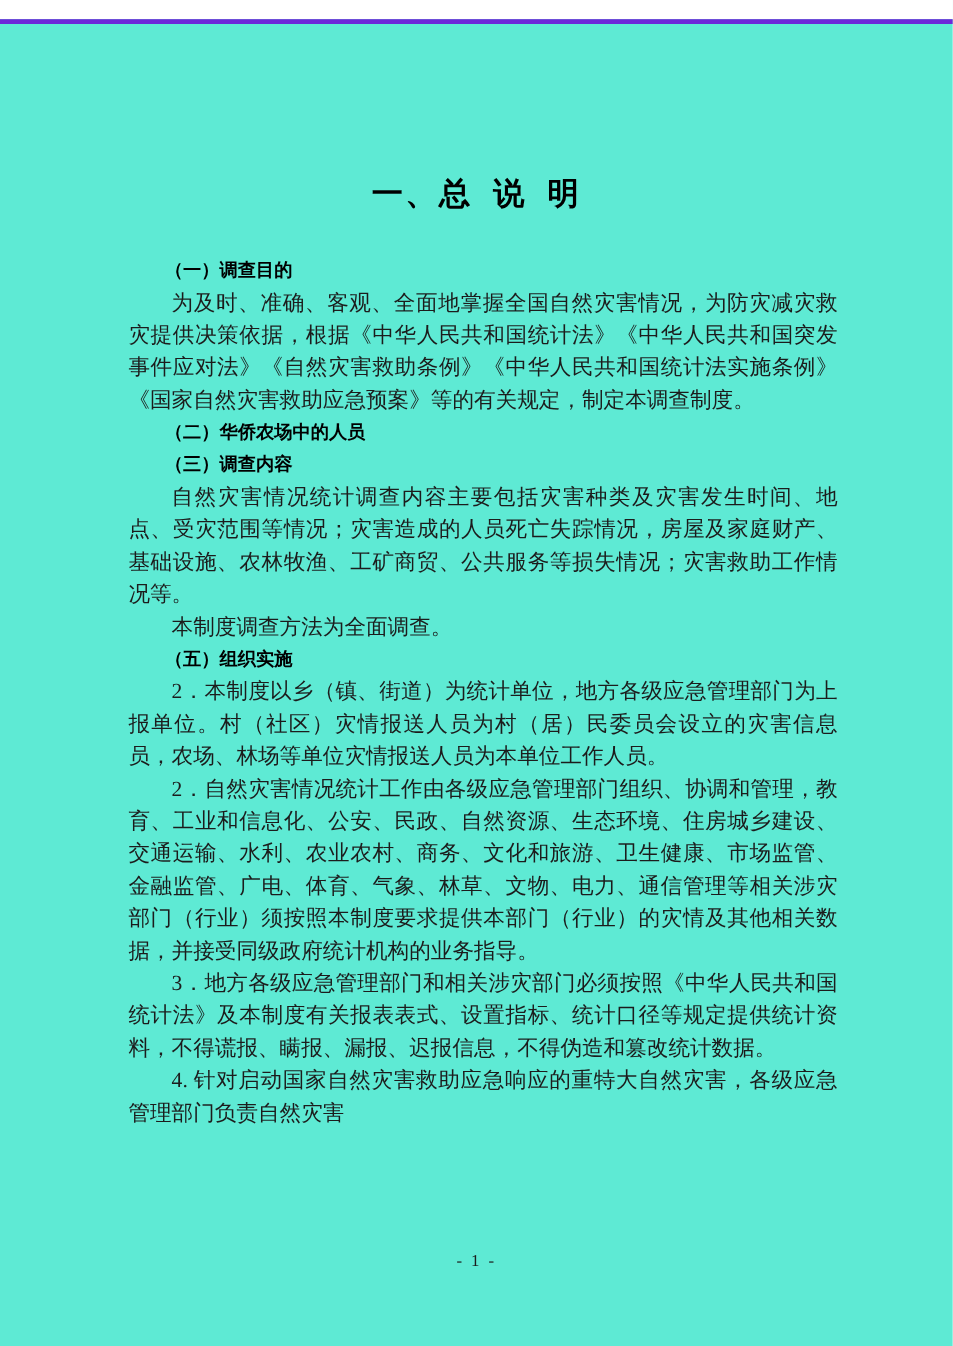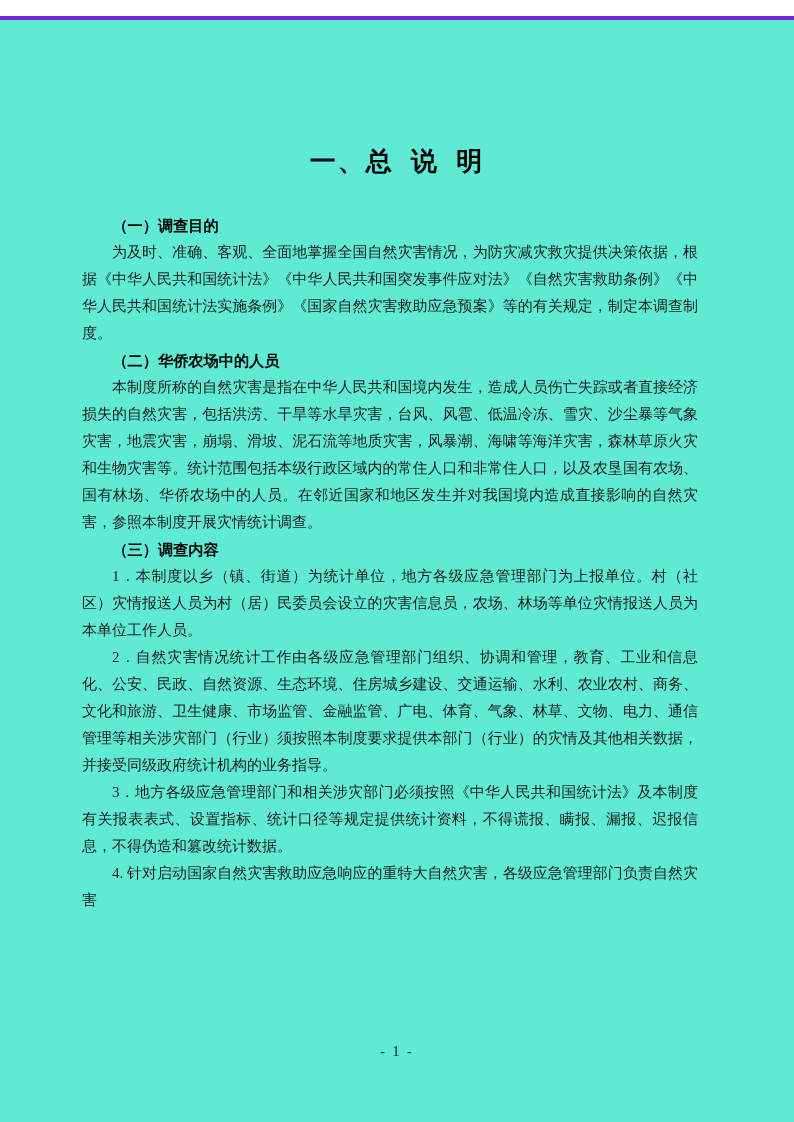--- a/index.html
+++ b/index.html
@@ -26,36 +26,36 @@
     font-family: "Liberation Sans", "DejaVu Sans", sans-serif;
     font-weight: bold;
     font-size: 26px;
     line-height: 34px;
     letter-spacing: 2px;
     word-spacing: 8px;
     color: #000000;
   }
   .content {
     position: absolute;
-    left: 82px;
+    left: 107px;
     right: 96px;
     top: 192px;
   }
   .sec-heading {
     margin: 0;
     font-family: "Liberation Sans", "DejaVu Sans", sans-serif;
     font-weight: bold;
     font-size: 15.2px;
     line-height: 27px;
     text-indent: 2em;
     color: #000000;
   }
   .para {
     margin: 0;
-    font-size: 15px;
+    font-size: 18px;
     line-height: 27px;
     text-indent: 2em;
     text-align: justify;
     color: #1c1c1c;
   }
   .footer {
     position: absolute;
     left: 0;
     right: 0;
     bottom: 78px;
@@ -71,26 +71,28 @@
 <div class="page">
 
   <h1 class="doc-title">一、总 说 明</h1>
 
   <div class="content">
 
     <h2 class="sec-heading">（一）调查目的</h2>
     <p class="para">为及时、准确、客观、全面地掌握全国自然灾害情况，为防灾减灾救灾提供决策依据，根据《中华人民共和国统计法》《中华人民共和国突发事件应对法》《自然灾害救助条例》《中华人民共和国统计法实施条例》《国家自然灾害救助应急预案》等的有关规定，制定本调查制度。</p>
 
     <h2 class="sec-heading">（二）华侨农场中的人员</h2>
-    <p class="para">本制度所称的自然灾害是指在中华人民共和国境内发生，造成人员伤亡失踪或者直接经济损失的自然灾害，包括洪涝、干旱等水旱灾害，台风、风雹、低温冷冻、雪灾、沙尘暴等气象灾害，地震灾害，崩塌、滑坡、泥石流等地质灾害，风暴潮、海啸等海洋灾害，森林草原火灾和生物灾害等。统计范围包括本级行政区域内的常住人口和非常住人口，以及农垦国有农场、国有林场、华侨农场中的人员。在邻近国家和地区发生并对我国境内造成直接影响的自然灾害，参照本制度开展灾情统计调查。</p>
 
     <h2 class="sec-heading">（三）调查内容</h2>
+    <p class="para">自然灾害情况统计调查内容主要包括灾害种类及灾害发生时间、地点、受灾范围等情况；灾害造成的人员死亡失踪情况，房屋及家庭财产、基础设施、农林牧渔、工矿商贸、公共服务等损失情况；灾害救助工作情况等。</p>
 
+    <p class="para">本制度调查方法为全面调查。</p>
 
-    <p class="para">1．本制度以乡（镇、街道）为统计单位，地方各级应急管理部门为上报单位。村（社区）灾情报送人员为村（居）民委员会设立的灾害信息员，农场、林场等单位灾情报送人员为本单位工作人员。</p>
+    <h2 class="sec-heading">（五）组织实施</h2>
+    <p class="para">2．本制度以乡（镇、街道）为统计单位，地方各级应急管理部门为上报单位。村（社区）灾情报送人员为村（居）民委员会设立的灾害信息员，农场、林场等单位灾情报送人员为本单位工作人员。</p>
     <p class="para">2．自然灾害情况统计工作由各级应急管理部门组织、协调和管理，教育、工业和信息化、公安、民政、自然资源、生态环境、住房城乡建设、交通运输、水利、农业农村、商务、文化和旅游、卫生健康、市场监管、金融监管、广电、体育、气象、林草、文物、电力、通信管理等相关涉灾部门（行业）须按照本制度要求提供本部门（行业）的灾情及其他相关数据，并接受同级政府统计机构的业务指导。</p>
     <p class="para">3．地方各级应急管理部门和相关涉灾部门必须按照《中华人民共和国统计法》及本制度有关报表表式、设置指标、统计口径等规定提供统计资料，不得谎报、瞒报、漏报、迟报信息，不得伪造和篡改统计数据。</p>
     <p class="para">4. 针对启动国家自然灾害救助应急响应的重特大自然灾害，各级应急管理部门负责自然灾害</p>
 
   </div>
 
   <div class="footer">- 1 -</div>
 
 </div>
 

